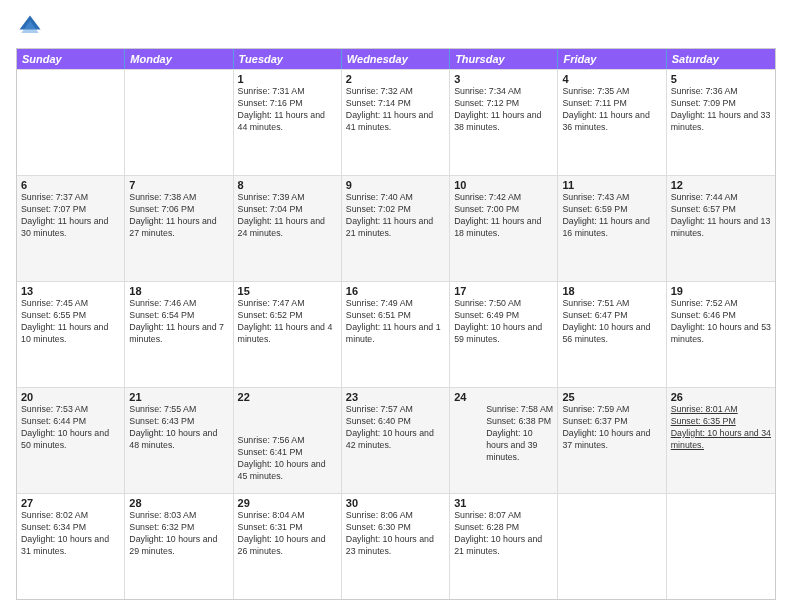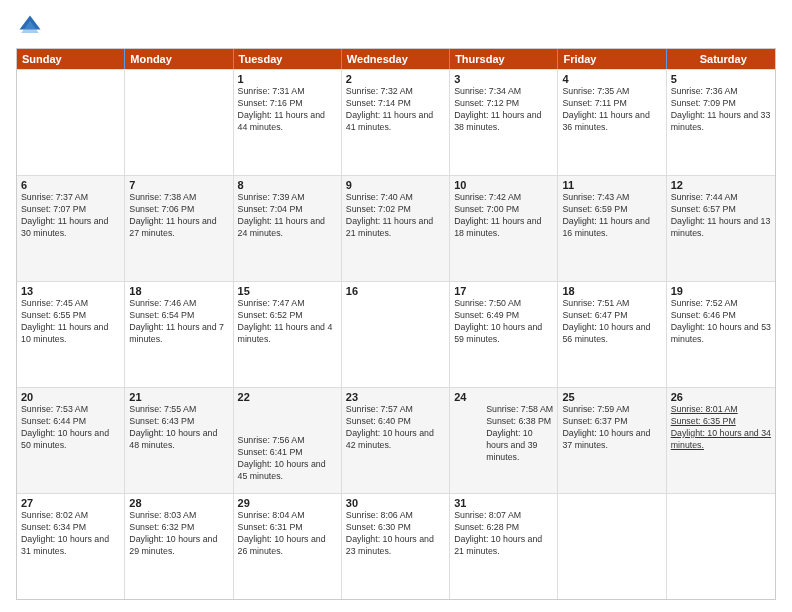--- a/index.html
+++ b/index.html
@@ -62,31 +62,32 @@
     }
     .calendar {
       flex: 1;
       display: flex;
       flex-direction: column;
       border: 1px solid #ccc;
     }
     .cal-header {
       display: grid;
       grid-template-columns: repeat(7, 1fr);
-      background: #c2410c;
+      background: #8b5cf6;
+      font-style: italic;
     }
     .cal-header-cell {
       color: #fff;
       font-size: 11px;
       font-weight: bold;
       padding: 4px 5px;
       border-right: 1px solid #5a9be5;
       text-align: left;
     }
-    .cal-header-cell:last-child { border-right: none; margin-left: 28px; }
+    .cal-header-cell:last-child { border-right: none; }
     .cal-body {
       display: flex;
       flex-direction: column;
       flex: 1;
     }
     .cal-row {
       display: grid;
       grid-template-columns: repeat(7, 1fr);
       flex: 1;
       border-top: 1px solid #ddd;
@@ -241,20 +242,23 @@
 Daylight: 11 hours and 7 minutes.</div>
           </div>
           <div class="cal-cell">
             <span class="day-number">15</span>
             <div class="cell-text" style="white-space: pre-line;">Sunrise: 7:47 AM
 Sunset: 6:52 PM
 Daylight: 11 hours and 4 minutes.</div>
           </div>
           <div class="cal-cell">
             <span class="day-number">16</span>
+            <div class="cell-text" style="white-space: pre-line;">Sunrise: 7:49 AM
+Sunset: 6:51 PM
+Daylight: 11 hours and 1 minute.</div>
           </div>
           <div class="cal-cell">
             <span class="day-number">17</span>
             <div class="cell-text" style="white-space: pre-line;">Sunrise: 7:50 AM
 Sunset: 6:49 PM
 Daylight: 10 hours and 59 minutes.</div>
           </div>
           <div class="cal-cell">
             <span class="day-number">18</span>
             <div class="cell-text" style="white-space: pre-line;">Sunrise: 7:51 AM

